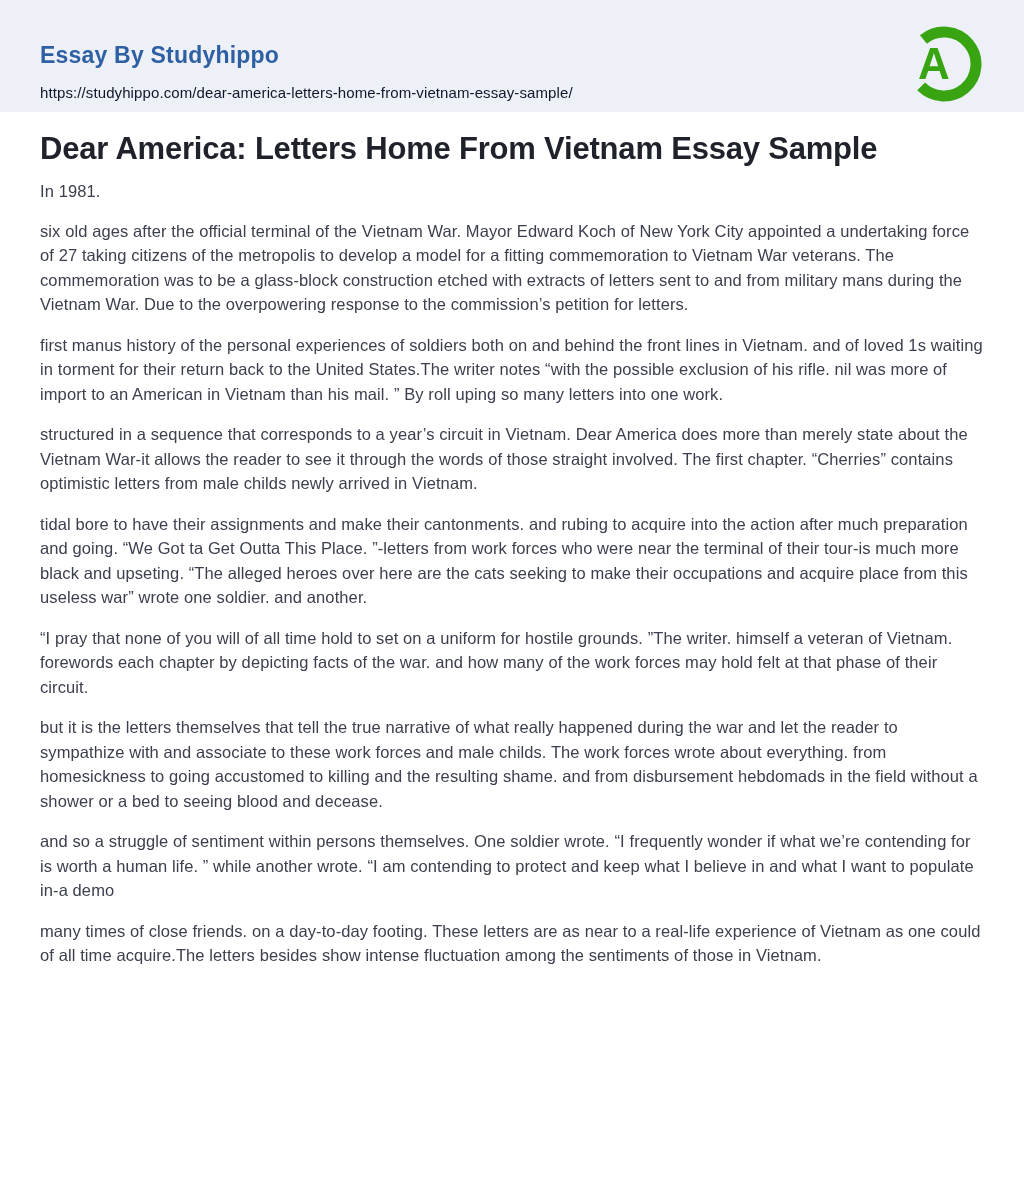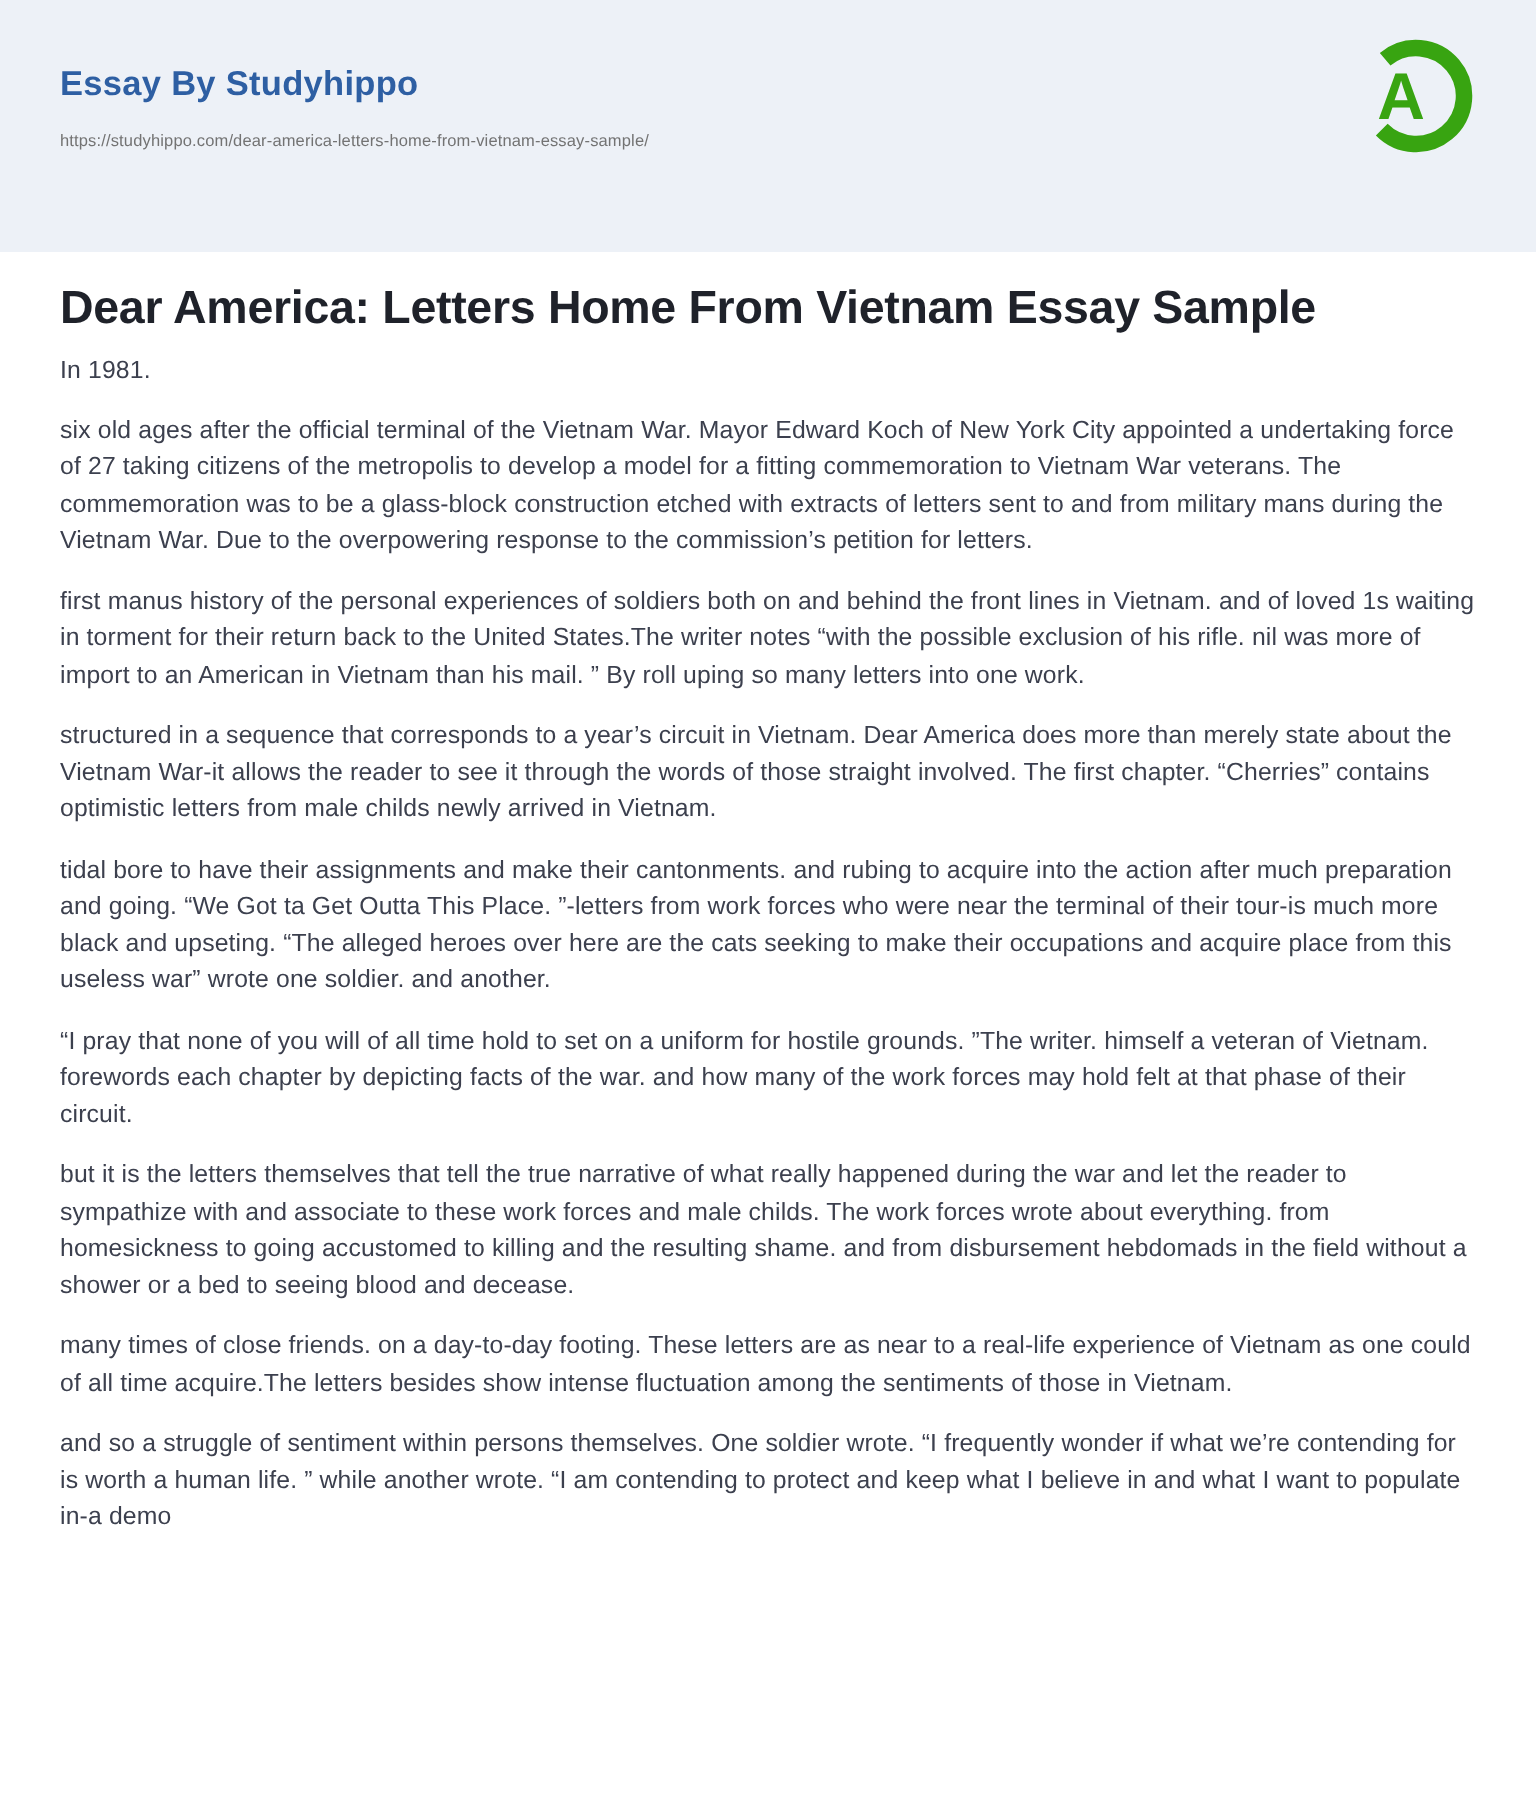--- a/index.html
+++ b/index.html
@@ -9,35 +9,35 @@
   }
   body {
     width: 1024px;
     height: 1197px;
     font-family: "Liberation Sans", "DejaVu Sans", sans-serif;
     color: #3c404e;
     overflow: hidden;
   }
   .header {
     background: #edf1f7;
-    height: 168px;
+    height: 112px;
     box-sizing: border-box;
     padding: 42px 40px 0 40px;
     position: relative;
   }
   .site-title {
     margin: 0 0 15px 0;
     font-size: 23px;
     font-weight: 700;
     color: #2e5fa3;
     letter-spacing: 0.2px;
   }
   .page-url {
-    font-size: 11px;
-    color: #737373;
+    font-size: 15px;
+    color: #0f172a;
     text-decoration: none;
     letter-spacing: 0.1px;
   }
   .logo {
     position: absolute;
     top: 23px;
     right: 42px;
     width: 78px;
     height: 82px;
   }
@@ -80,16 +80,16 @@
 <div class="main">
   <h2 class="article-title">Dear America: Letters Home From Vietnam Essay Sample</h2>
   <p class="intro">In 1981.</p>
   <div id="essay-body">
       <p class="essay-paragraph">six old ages after the official terminal of the Vietnam War. Mayor Edward Koch of New York City appointed a undertaking force of 27 taking citizens of the metropolis to develop a model for a fitting commemoration to Vietnam War veterans. The commemoration was to be a glass-block construction etched with extracts of letters sent to and from military mans during the Vietnam War. Due to the overpowering response to the commission’s petition for letters.</p>
       <p class="essay-paragraph">first manus history of the personal experiences of soldiers both on and behind the front lines in Vietnam. and of loved 1s waiting in torment for their return back to the United States.The writer notes “with the possible exclusion of his rifle. nil was more of import to an American in Vietnam than his mail. ” By roll uping so many letters into one work.</p>
       <p class="essay-paragraph">structured in a sequence that corresponds to a year’s circuit in Vietnam. Dear America does more than merely state about the Vietnam War-it allows the reader to see it through the words of those straight involved. The first chapter. “Cherries” contains optimistic letters from male childs newly arrived in Vietnam.</p>
       <p class="essay-paragraph">tidal bore to have their assignments and make their cantonments. and rubing to acquire into the action after much preparation and going. “We Got ta Get Outta This Place. ”-letters from work forces who were near the terminal of their tour-is much more black and upseting. “The alleged heroes over here are the cats seeking to make their occupations and acquire place from this useless war” wrote one soldier. and another.</p>
       <p class="essay-paragraph">“I pray that none of you will of all time hold to set on a uniform for hostile grounds. ”The writer. himself a veteran of Vietnam. forewords each chapter by depicting facts of the war. and how many of the work forces may hold felt at that phase of their circuit.</p>
       <p class="essay-paragraph">but it is the letters themselves that tell the true narrative of what really happened during the war and let the reader to sympathize with and associate to these work forces and male childs. The work forces wrote about everything. from homesickness to going accustomed to killing and the resulting shame. and from disbursement hebdomads in the field without a shower or a bed to seeing blood and decease.</p>
+      <p class="essay-paragraph">and so a struggle of sentiment within persons themselves. One soldier wrote. “I frequently wonder if what we’re contending for is worth a human life. ” while another wrote. “I am contending to protect and keep what I believe in and what I want to populate in-a demo</p>
       <p class="essay-paragraph">many times of close friends. on a day-to-day footing. These letters are as near to a real-life experience of Vietnam as one could of all time acquire.The letters besides show intense fluctuation among the sentiments of those in Vietnam.</p>
-      <p class="essay-paragraph">and so a struggle of sentiment within persons themselves. One soldier wrote. “I frequently wonder if what we’re contending for is worth a human life. ” while another wrote. “I am contending to protect and keep what I believe in and what I want to populate in-a demo</p>
     </div>
 </div>
 
 </body></html>

